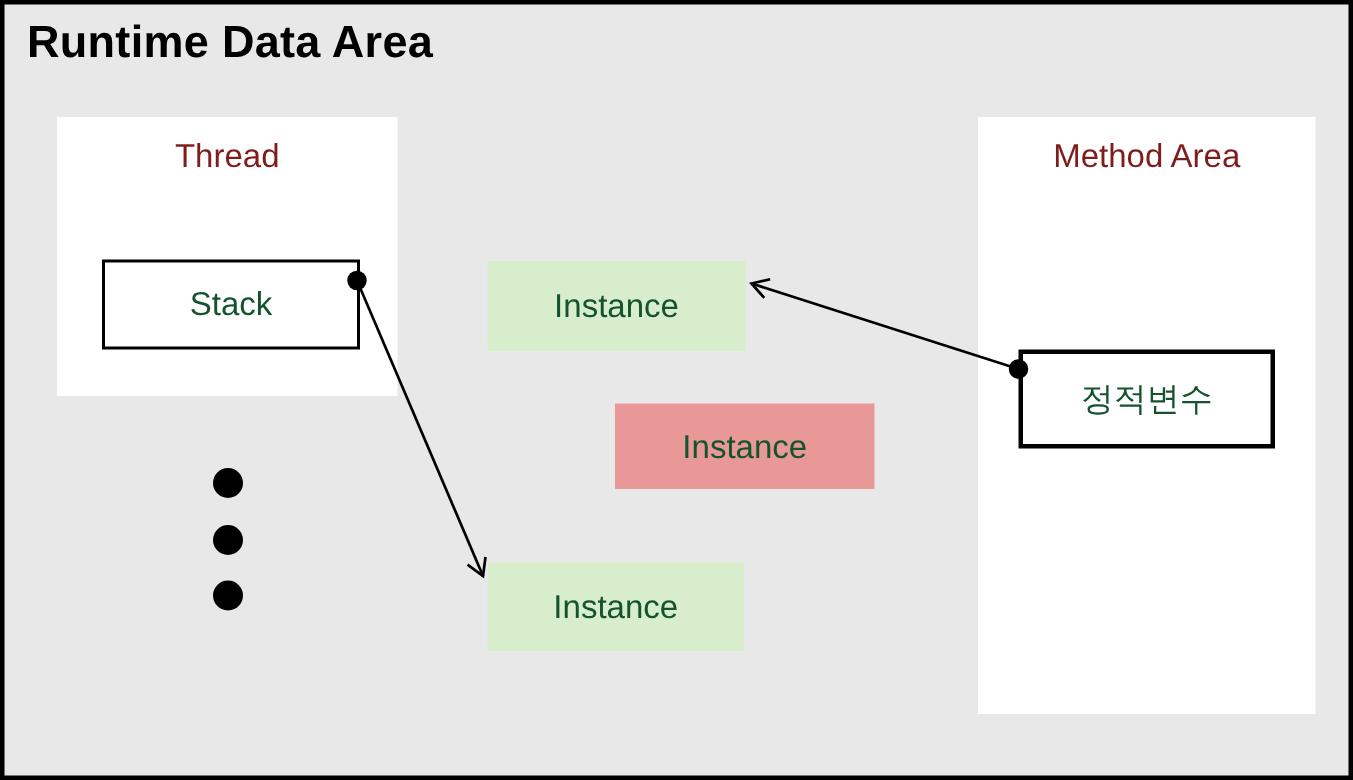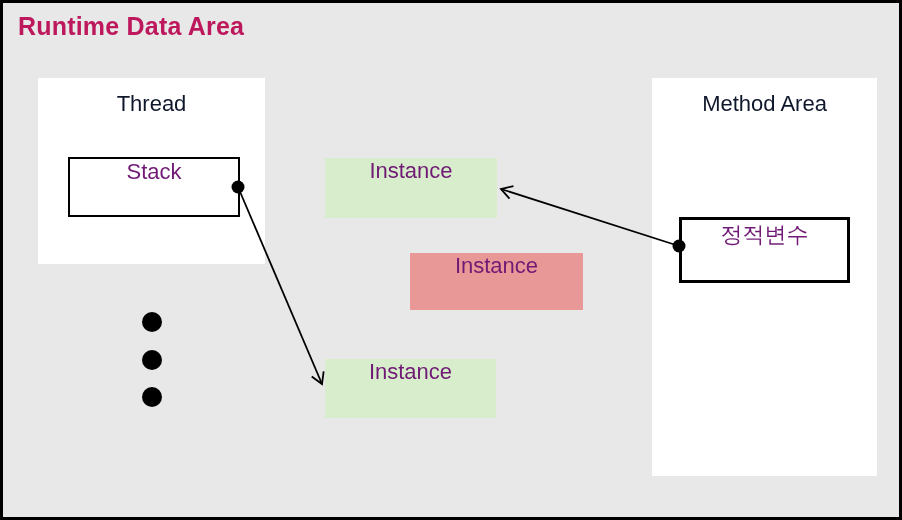--- a/index.html
+++ b/index.html
@@ -15,47 +15,49 @@
     position: absolute;
     inset: 0;
     border: 3px solid #000;
     box-sizing: border-box;
     pointer-events: none;
   }
   .page-title {
     position: absolute;
     left: 18px;
     top: 12px;
-    font-size: 25px;
+    font-size: 30px;
     font-weight: bold;
-    color: #be185d;
+    color: #000000;
     letter-spacing: 0.2px;
   }
   .panel {
     position: absolute;
     background: var(--panel, #ffffff);
   }
   .panel-title {
     width: 100%;
     text-align: center;
     margin-top: 13px;
     font-size: 22px;
-    color: #0f172a;
+    color: #7f1d1d;
   }
   .panel-thread { left: 38px;  top: 78px; width: 227px; height: 186px; }
   .panel-heap   { left: 307px; top: 78px; width: 303px; height: 394px; }
   .panel-method { left: 652px; top: 78px; width: 225px; height: 398px; }
 
   .node {
     position: absolute;
     box-sizing: border-box;
     display: flex;
+    align-items: center;
     justify-content: center;
     font-size: 22px;
-    color: #701a75;
+    color: #14532d;
+    margin-top: 16px;
   }
   .node-stack {
     left: 68px; top: 157px; width: 172px; height: 60px;
     background: #ffffff;
     border: 2px solid #000;
   }
   .node-instance-top    { left: 325px; top: 158px; width: 172px; height: 60px; background: var(--instance-green, #d7edcb); }
   .node-instance-middle { left: 410px; top: 253px; width: 173px; height: 57px; background: var(--instance-red, #e89897); }
   .node-instance-bottom { left: 325px; top: 359px; width: 171px; height: 59px; background: var(--instance-green, #d7edcb); }
   .node-static {

